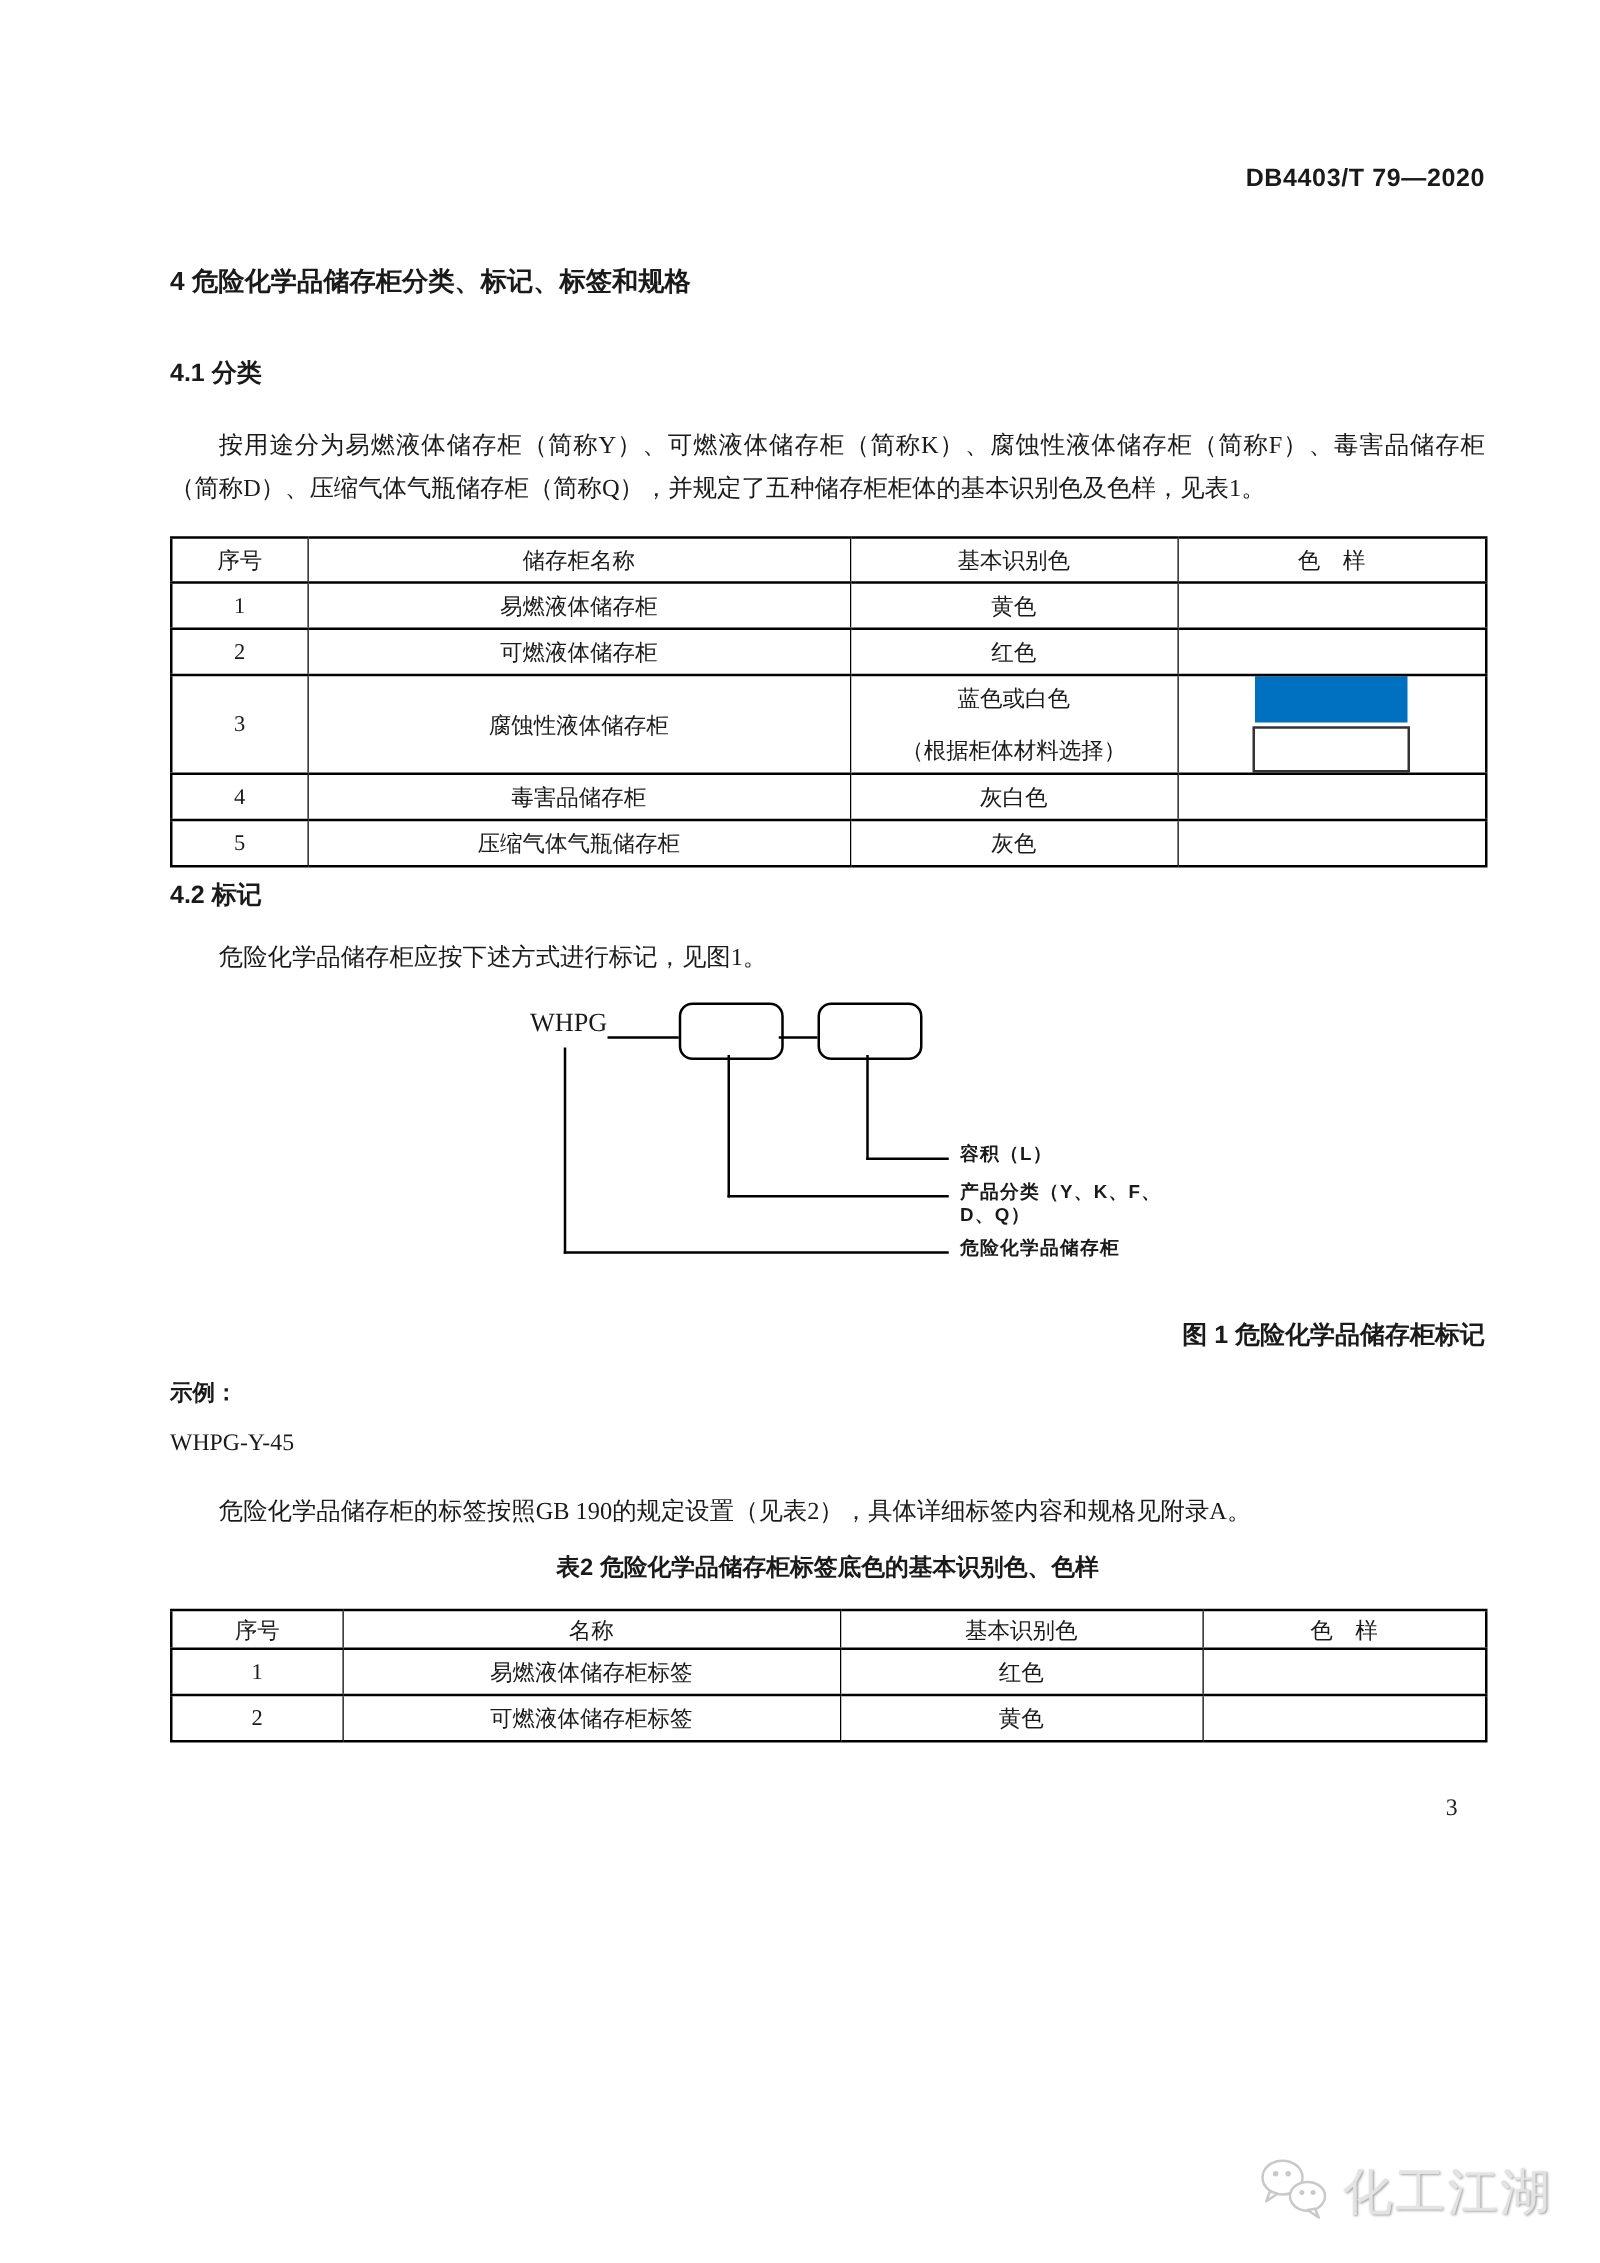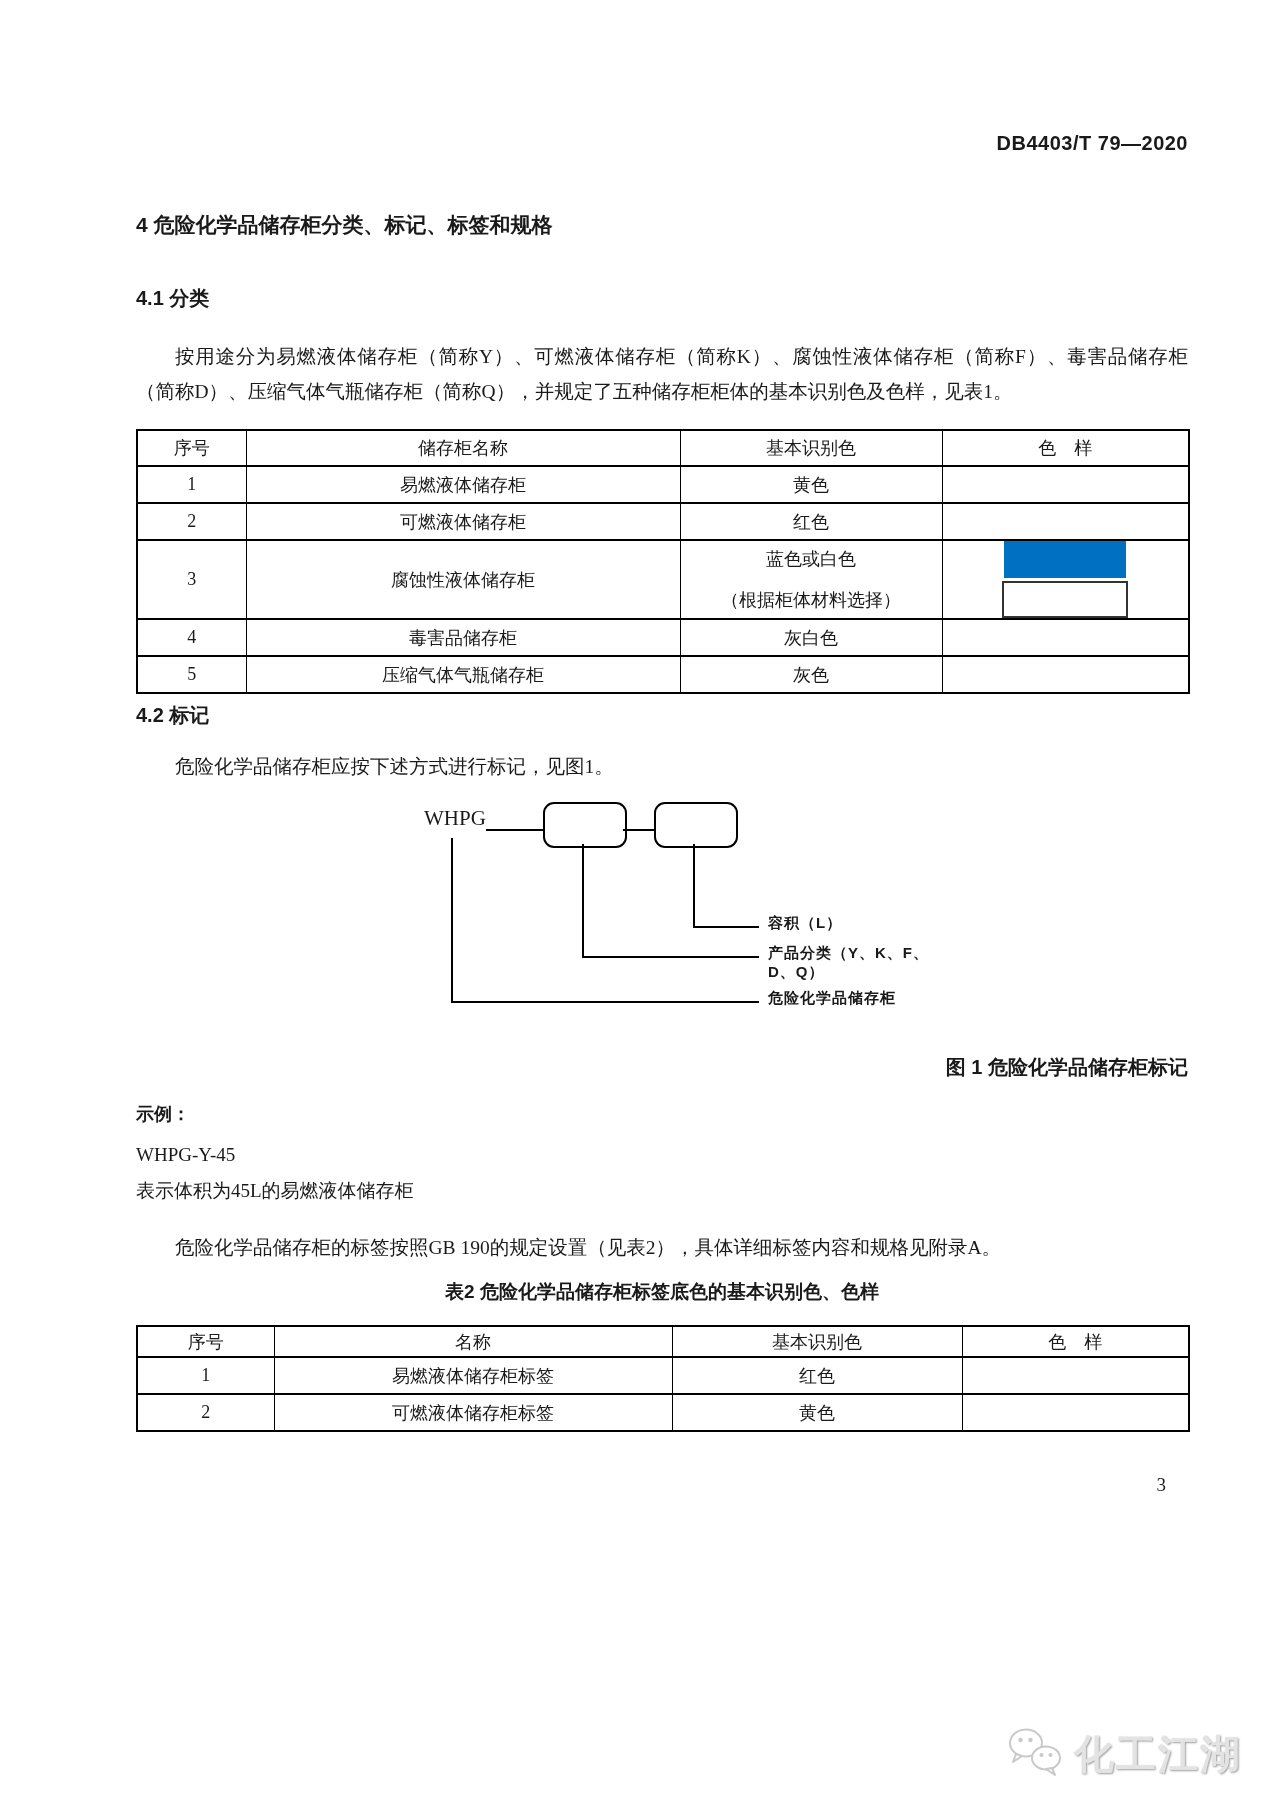--- a/index.html
+++ b/index.html
@@ -71,21 +71,21 @@
                  font-weight:bold;font-size:18px;}
   .example-code{margin-top:14px;font-size:19px;}
   .example-desc{margin-top:12px;font-size:19px;}
   .h-sec43{margin-top:30px;}
   .p43{margin-top:26px;}
   .t2-title{margin-top:14px;}
 
   .page-number{margin-top:42px;text-align:right;padding-right:22px;font-size:19px;color:#222;}
 
   .watermark{position:absolute;right:38px;bottom:28px;display:flex;align-items:center;gap:8px;}
-  .wm-text{font-family:"Liberation Sans","DejaVu Sans",sans-serif;font-weight:bold;font-size:40px;
+  .wm-text{font-family:"Liberation Sans","DejaVu Sans",sans-serif;font-weight:normal;font-size:40px;
            color:#e3e3e3;text-shadow:1px 1px 2px #9e9e9e;letter-spacing:2px;}
 </style>
 </head>
 <body>
 
 <div class="page">
   <div class="content">
 
     <div class="doc-number">DB4403/T 79—2020</div>
 
@@ -177,21 +177,20 @@
 
         <div class="vline v-whpg"></div>
         <div class="hline h-name"></div>
         <span class="fig-leaf lab-name">危险化学品储存柜</span>
       </div>
       <div class="fig-caption">图 1 危险化学品储存柜标记</div>
     </div>
 
     <p class="example-label">示例：</p>
     <p class="example-code" style="margin-bottom:0;">WHPG-Y-45</p>
-    <p class="example-desc" style="margin-bottom:0;">表示体积为45L的易燃液体储存柜</p>
 
     <p class="para indent p43">危险化学品储存柜的标签按照GB 190的规定设置（见表2），具体详细标签内容和规格见附录A。</p>
 
     <p class="tbl-title t2-title">表2  危险化学品储存柜标签底色的基本识别色、色样</p>
 
     <table id="table2">
       <colgroup>
           <col style="width:137px">
           <col style="width:398px">
           <col style="width:290px">

